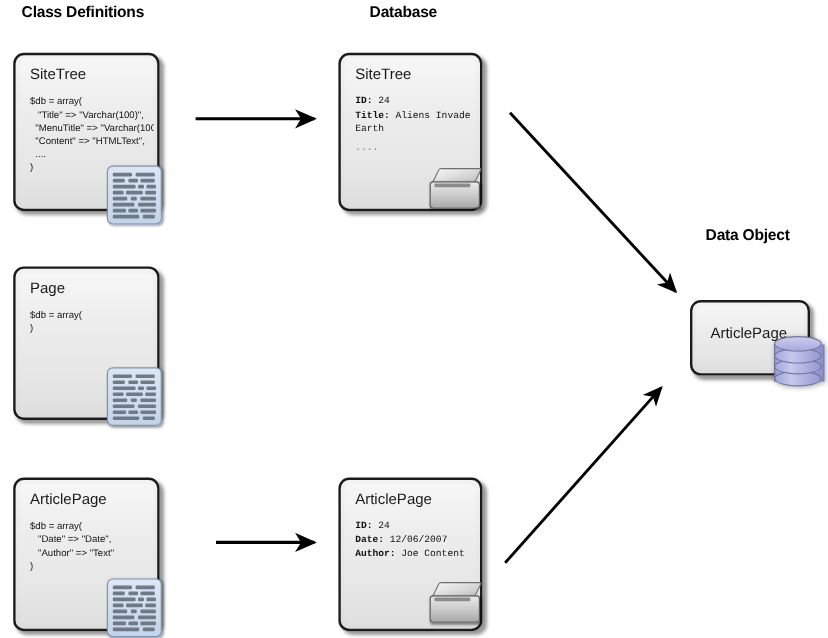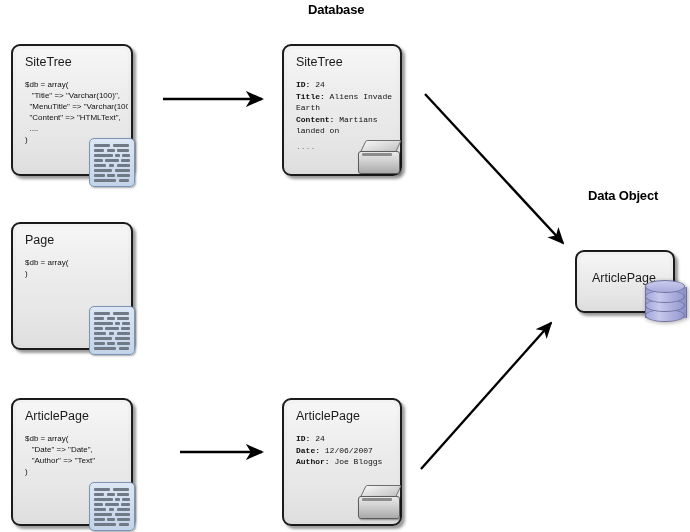--- a/index.html
+++ b/index.html
@@ -190,20 +190,21 @@
     width: 690px;
     height: 532px;
     pointer-events: none;
   }
 </style>
 </head>
 <body>
 
 <div id="canvas">
 
+  <div class="col-heading" style="left:18px; top:2px;">Class Definitions</div>
   <div class="col-heading" style="left:308px; top:2px;">Database</div>
   <div class="col-heading" style="left:588px; top:188px;">Data Object</div>
 
   <svg id="arrows" viewBox="0 0 690 532" width="690" height="532">
     <defs>
       <marker id="ah" markerWidth="7" markerHeight="7" refX="6.2" refY="3.5" orient="auto" markerUnits="strokeWidth">
         <path d="M0,0.4 L7,3.5 L0,6.6 L1.9,3.5 Z" fill="#000000"></path>
       </marker>
     </defs>
     <line x1="163" y1="99" x2="262" y2="99" stroke="#000000" stroke-width="2.6" marker-end="url(#ah)"></line>
@@ -364,38 +365,37 @@
         </div>
     </div>
   </div>
 
   <div class="node" style="left:282px; top:44px; width:120px; height:132px;">
     <div class="node-inner">
       <div class="node-title">SiteTree</div>
       <div class="node-body db" style="white-space:normal;">
         <div><span class="k">ID:</span><span> 24</span></div>
         <div><span class="k">Title:</span><span> Aliens Invade Earth</span></div>
-        <div><span class="k">Content:</span><span> Martians landed on</span></div>
         <div style="margin-top:4px; color:#7a7a7a;"><span>....</span></div>
       </div>
     </div>
   </div>
   <div class="hdd-icon" style="left:358px; top:140px;">
     <div class="top"></div>
     <div class="front"></div>
     <div class="slot"></div>
   </div>
 
   <div class="node" style="left:282px; top:398px; width:120px; height:128px;">
     <div class="node-inner">
       <div class="node-title">ArticlePage</div>
       <div class="node-body db" style="white-space:normal;">
         <div><span class="k">ID:</span><span> 24</span></div>
         <div><span class="k">Date:</span><span> 12/06/2007</span></div>
-        <div><span class="k">Author:</span><span> Joe Bloggs</span></div>
+        <div><span class="k">Author:</span><span> Joe Content</span></div>
       </div>
     </div>
   </div>
   <div class="hdd-icon" style="left:358px; top:485px;">
     <div class="top"></div>
     <div class="front"></div>
     <div class="slot"></div>
   </div>
 
   <div class="node dataobj" style="left:575px; top:250px; width:100px; height:63px;">

